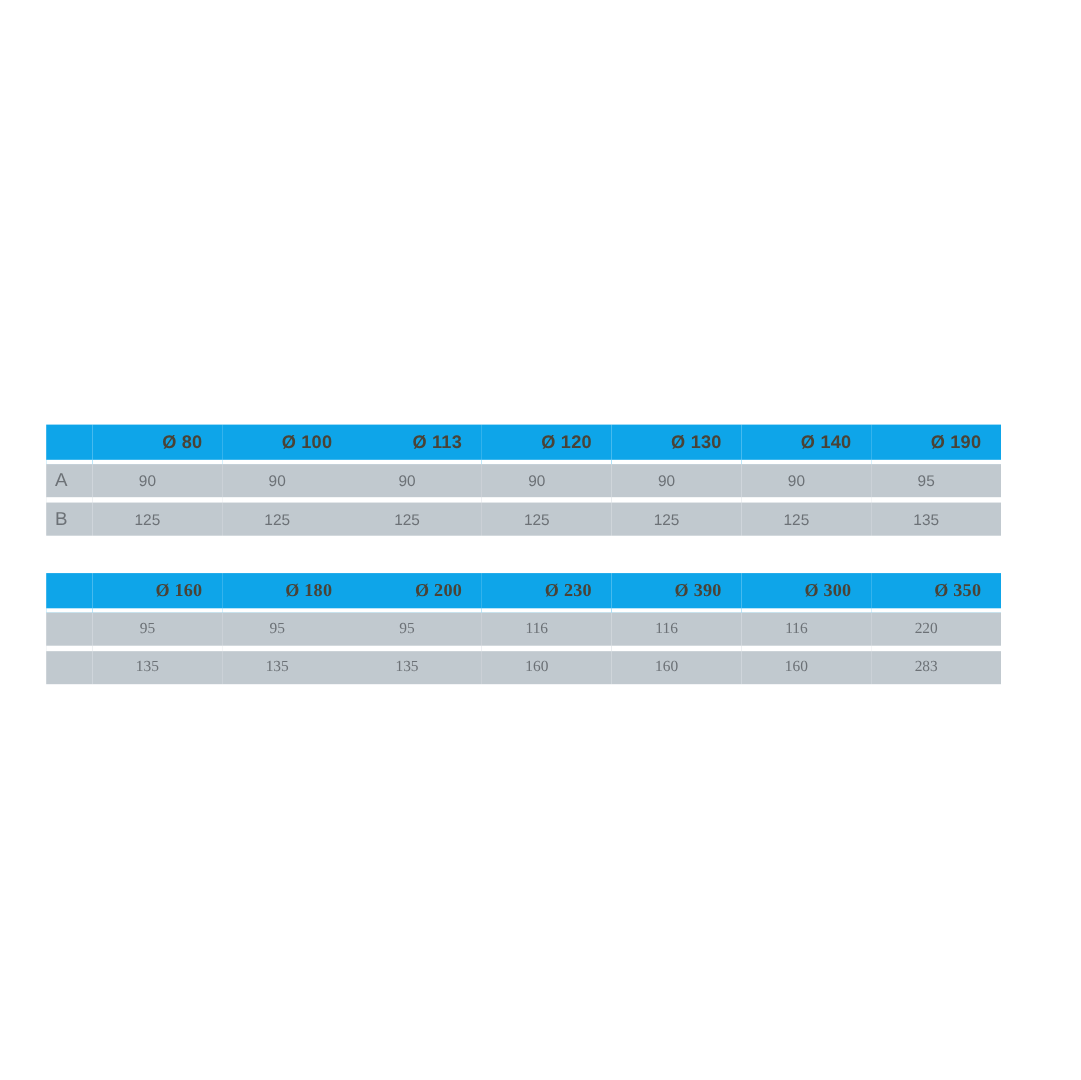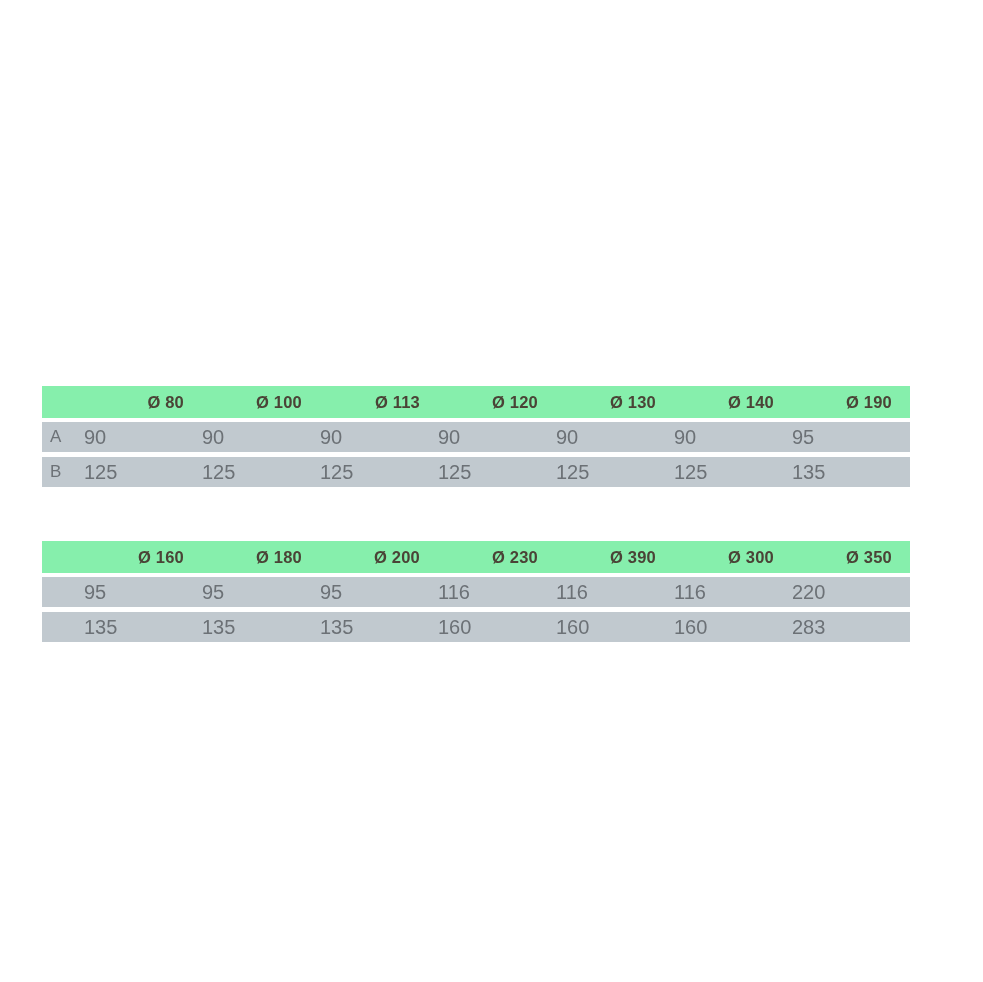--- a/index.html
+++ b/index.html
@@ -23,54 +23,55 @@
   }
 
   .spec-table {
     width: 868px;
     border-collapse: separate;
     border-spacing: 0;
     table-layout: fixed;
   }
 
   .spec-table + .spec-table {
-    margin-top: 54px;
+    margin-top: 34px;
+    font-family: Liberation Serif, serif;
   }
 
   .spec-table th,
   .spec-table td {
     padding: 0;
     margin: 0;
   }
 
   
   .hdr-row th {
-    background: #86efac;
+    background: #0ea5e9;
     color: #4a4336;
     height: 32px;
     font-size: 16.5px;
     font-weight: bold;
     text-align: right;
     padding-right: 18px;
     letter-spacing: 0.2px;
     white-space: nowrap;
     vertical-align: middle;
   }
   .hdr-row th.rowlabel-cell {
     padding-right: 0;
   }
 
   
   .data-row td {
     background: #c1c9cf;
     color: #6c7176;
     height: 30px;
-    font-size: 20px;
+    font-size: 14px;
     font-weight: normal;
-    text-align: left;
+    text-align: center;
     padding-right: 18px;
     white-space: nowrap;
     vertical-align: middle;
   }
   .data-row td.rowlabel-cell {
     text-align: left;
     padding-left: 8px;
     padding-right: 0;
     color: #6c7176;
     font-size: 17px;

